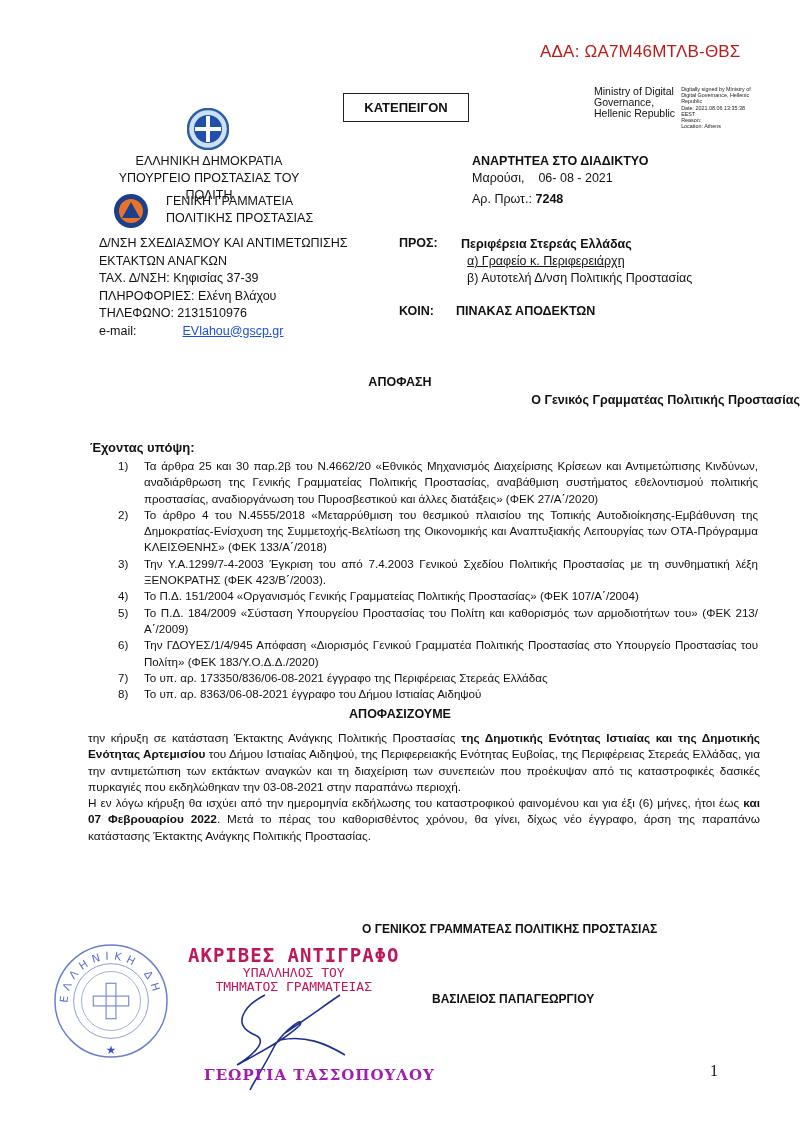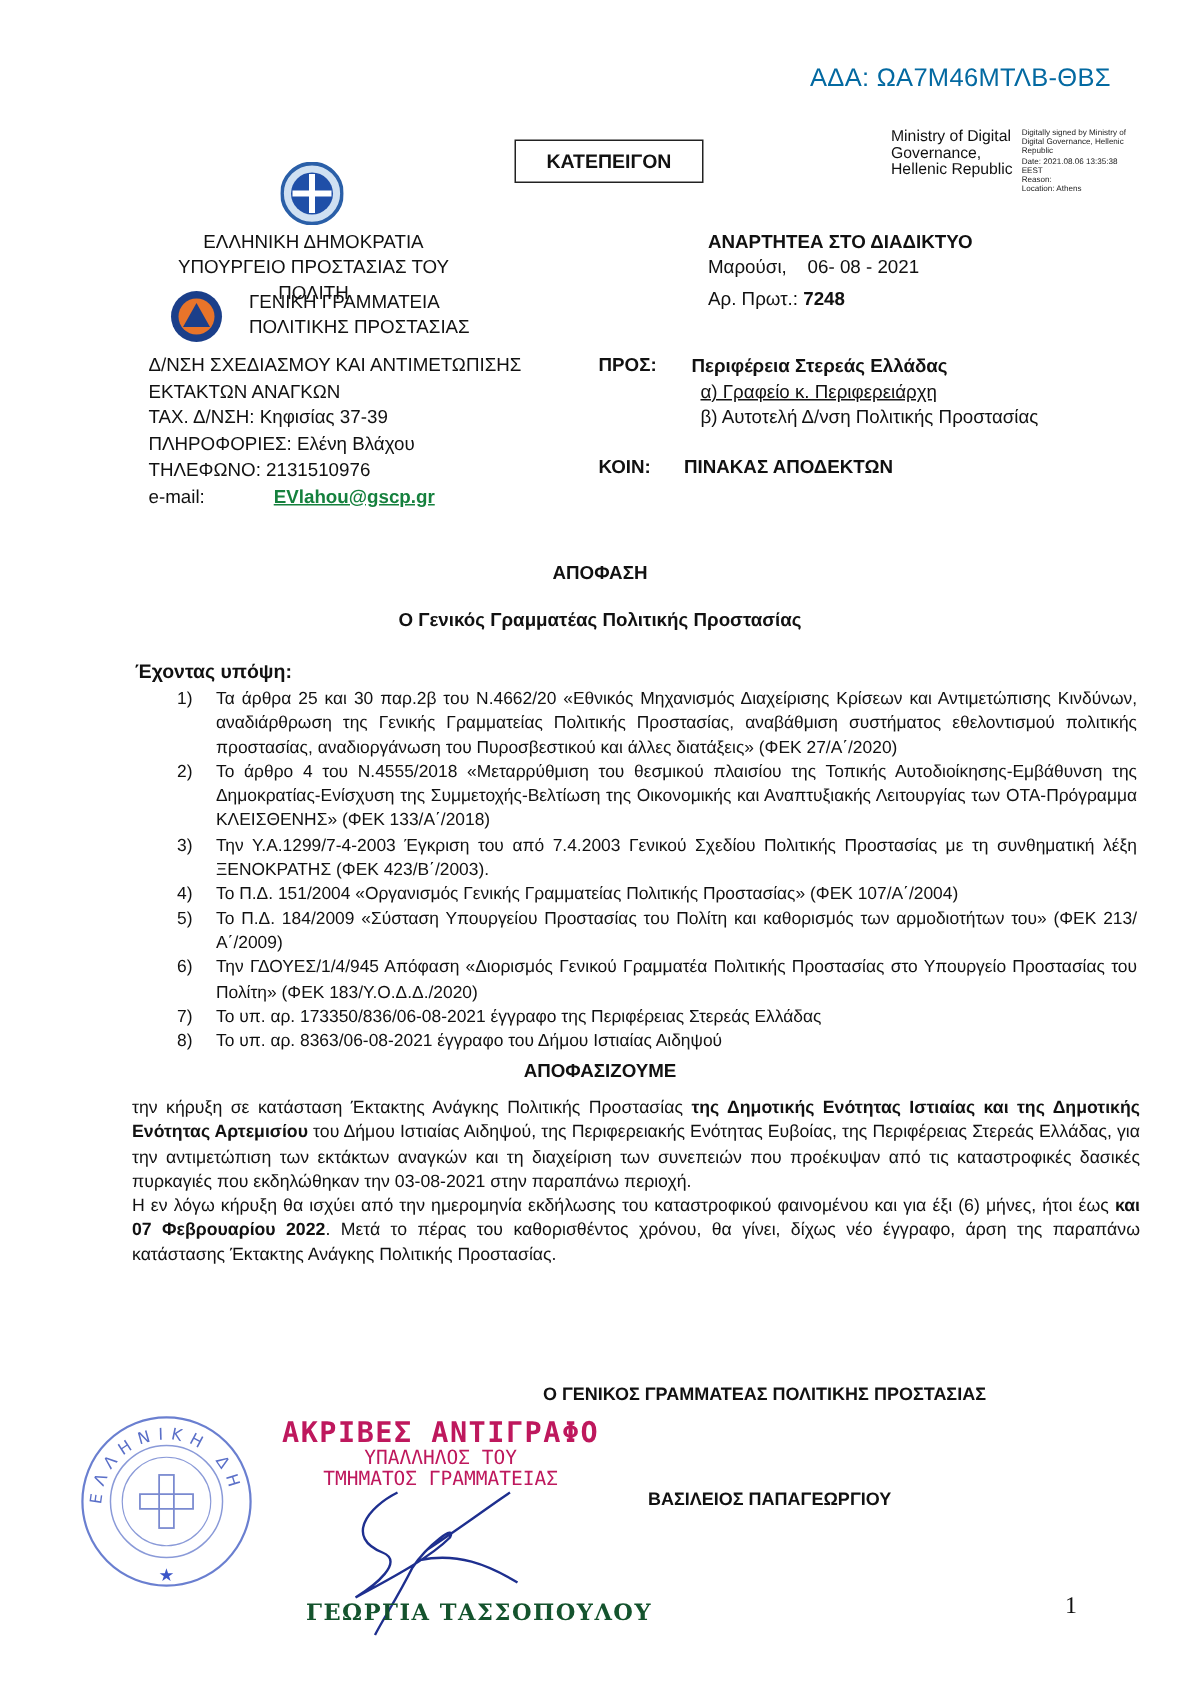--- a/index.html
+++ b/index.html
@@ -1,45 +1,45 @@
 <!DOCTYPE html>
 <html><head>
 <meta charset="utf-8">
 <style>
   html, body { margin: 0; padding: 0; background: #ffffff; }
   body { width: 800px; height: 1131px; position: relative; overflow: hidden;
          font-family: "Liberation Sans", "DejaVu Sans", sans-serif; color: #111; }
   .abs { position: absolute; }
-  .ada { left: 540px; top: 42px; font-size: 17px; color: #0369a1; letter-spacing: 0.2px; }
+  .ada { left: 540px; top: 42px; font-size: 17px; color: #b91c1c; letter-spacing: 0.2px; }
   .sig-block { left: 594px; top: 86px; display: flex; gap: 6px; }
   .sig-main { font-size: 10.5px; line-height: 11px; color: #111; }
   .sig-small { font-size: 5.4px; line-height: 6.2px; color: #222; width: 85px; }
   .urgent { left: 343px; top: 93px; width: 124px; height: 27px; border: 1.3px solid #222;
             font-weight: bold; font-size: 13px; display: flex; align-items: center; justify-content: center; }
   .emblem { left: 187px; top: 108px; width: 42px; height: 42px; }
   .hdr-left { font-size: 12.5px; line-height: 17px; }
   .center { text-align: center; }
   .cp-logo { left: 113px; top: 193px; width: 36px; height: 36px; }
   .right-col { font-size: 12.5px; line-height: 17px; }
   .b { font-weight: bold; }
-  .link { color: #15803d; text-decoration: underline; font-weight: bold; }
+  .link { color: #1d4ed8; text-decoration: underline; }
   .pros-label { font-weight: bold; font-size: 12.5px; }
   .title-center { left: 0; width: 800px; text-align: center; font-size: 12.5px; font-weight: bold; }
   .considering { left: 90px; top: 440px; font-weight: bold; font-size: 13px; }
   .list { left: 118px; top: 458px; width: 640px; font-size: 11.6px; line-height: 16.3px; margin: 0; padding: 0; list-style: none; }
   .list li { display: flex; }
   .list .num { width: 26px; flex: 0 0 26px; }
   .list .txt { flex: 1; text-align: justify; }
   .decide { left: 88px; top: 730px; width: 672px; font-size: 11.8px; line-height: 16.3px; text-align: justify; }
   .decide p { margin: 0; }
   .seal { left: 52px; top: 942px; width: 118px; height: 118px; }
   .stamp { left: 188px; top: 944px; color: #be185d; text-align: center; font-family: "DejaVu Sans Mono", "Liberation Mono", monospace; }
   .stamp .s1 { font-size: 19px; letter-spacing: 1px; font-weight: bold; }
   .stamp .s2 { font-size: 13px; line-height: 14px; }
-  .stamp-name { left: 204px; top: 1066px; color: #14532d; font-family: "DejaVu Serif", "Liberation Serif", serif; font-weight: bold; font-size: 15px; letter-spacing: 1px; }
+  .stamp-name { left: 204px; top: 1066px; color: #a21caf; font-family: "DejaVu Serif", "Liberation Serif", serif; font-weight: bold; font-size: 15px; letter-spacing: 1px; }
   .signature { left: 225px; top: 985px; width: 130px; height: 110px; }
   .gs-title { left: 362px; top: 922px; font-weight: bold; font-size: 12px; }
   .gs-name { left: 432px; top: 992px; font-weight: bold; font-size: 12px; }
   .page-num { left: 710px; top: 1062px; font-family: "Liberation Serif", serif; font-size: 16px; }
 </style>
 </head>
 <body>
 
 <div class="abs ada">ΑΔΑ: ΩΑ7Μ46ΜΤΛΒ-ΘΒΣ</div>
 
@@ -108,21 +108,21 @@
 <div class="abs pros-label" style="left:399px; top:236px;">ΠΡΟΣ:</div>
 <div class="abs right-col" style="left:461px; top:236px;">
   <div class="b">Περιφέρεια Στερεάς Ελλάδας</div>
   <div style="padding-left:6px;text-decoration:underline;">α) Γραφείο κ. Περιφερειάρχη</div>
   <div style="padding-left:6px;">β) Αυτοτελή Δ/νση Πολιτικής Προστασίας</div>
 </div>
 <div class="abs pros-label" style="left:399px; top:304px;">ΚΟΙΝ:</div>
 <div class="abs pros-label" style="left:456px; top:304px;">ΠΙΝΑΚΑΣ ΑΠΟΔΕΚΤΩΝ</div>
 
 <div class="abs title-center" style="top:375px;">ΑΠΟΦΑΣΗ</div>
-<div class="abs title-center" style="top:406px;">Ο Γενικός Γραμματέας Πολιτικής Προστασίας</div>
+<div class="abs title-center" style="top:393px;text-align:right;">Ο Γενικός Γραμματέας Πολιτικής Προστασίας</div>
 
 <div class="abs considering">Έχοντας υπόψη:</div>
 
 <ul class="abs list">
   <li>
       <span class="num">1)</span>
       <span class="txt">Τα άρθρα 25 και 30 παρ.2β του Ν.4662/20 «Εθνικός Μηχανισμός Διαχείρισης Κρίσεων και Αντιμετώπισης Κινδύνων, αναδιάρθρωση της Γενικής Γραμματείας Πολιτικής Προστασίας, αναβάθμιση συστήματος εθελοντισμού πολιτικής προστασίας, αναδιοργάνωση του Πυροσβεστικού και άλλες διατάξεις» (ΦΕΚ 27/Α΄/2020)</span>
     </li>
   <li>
       <span class="num">2)</span>

